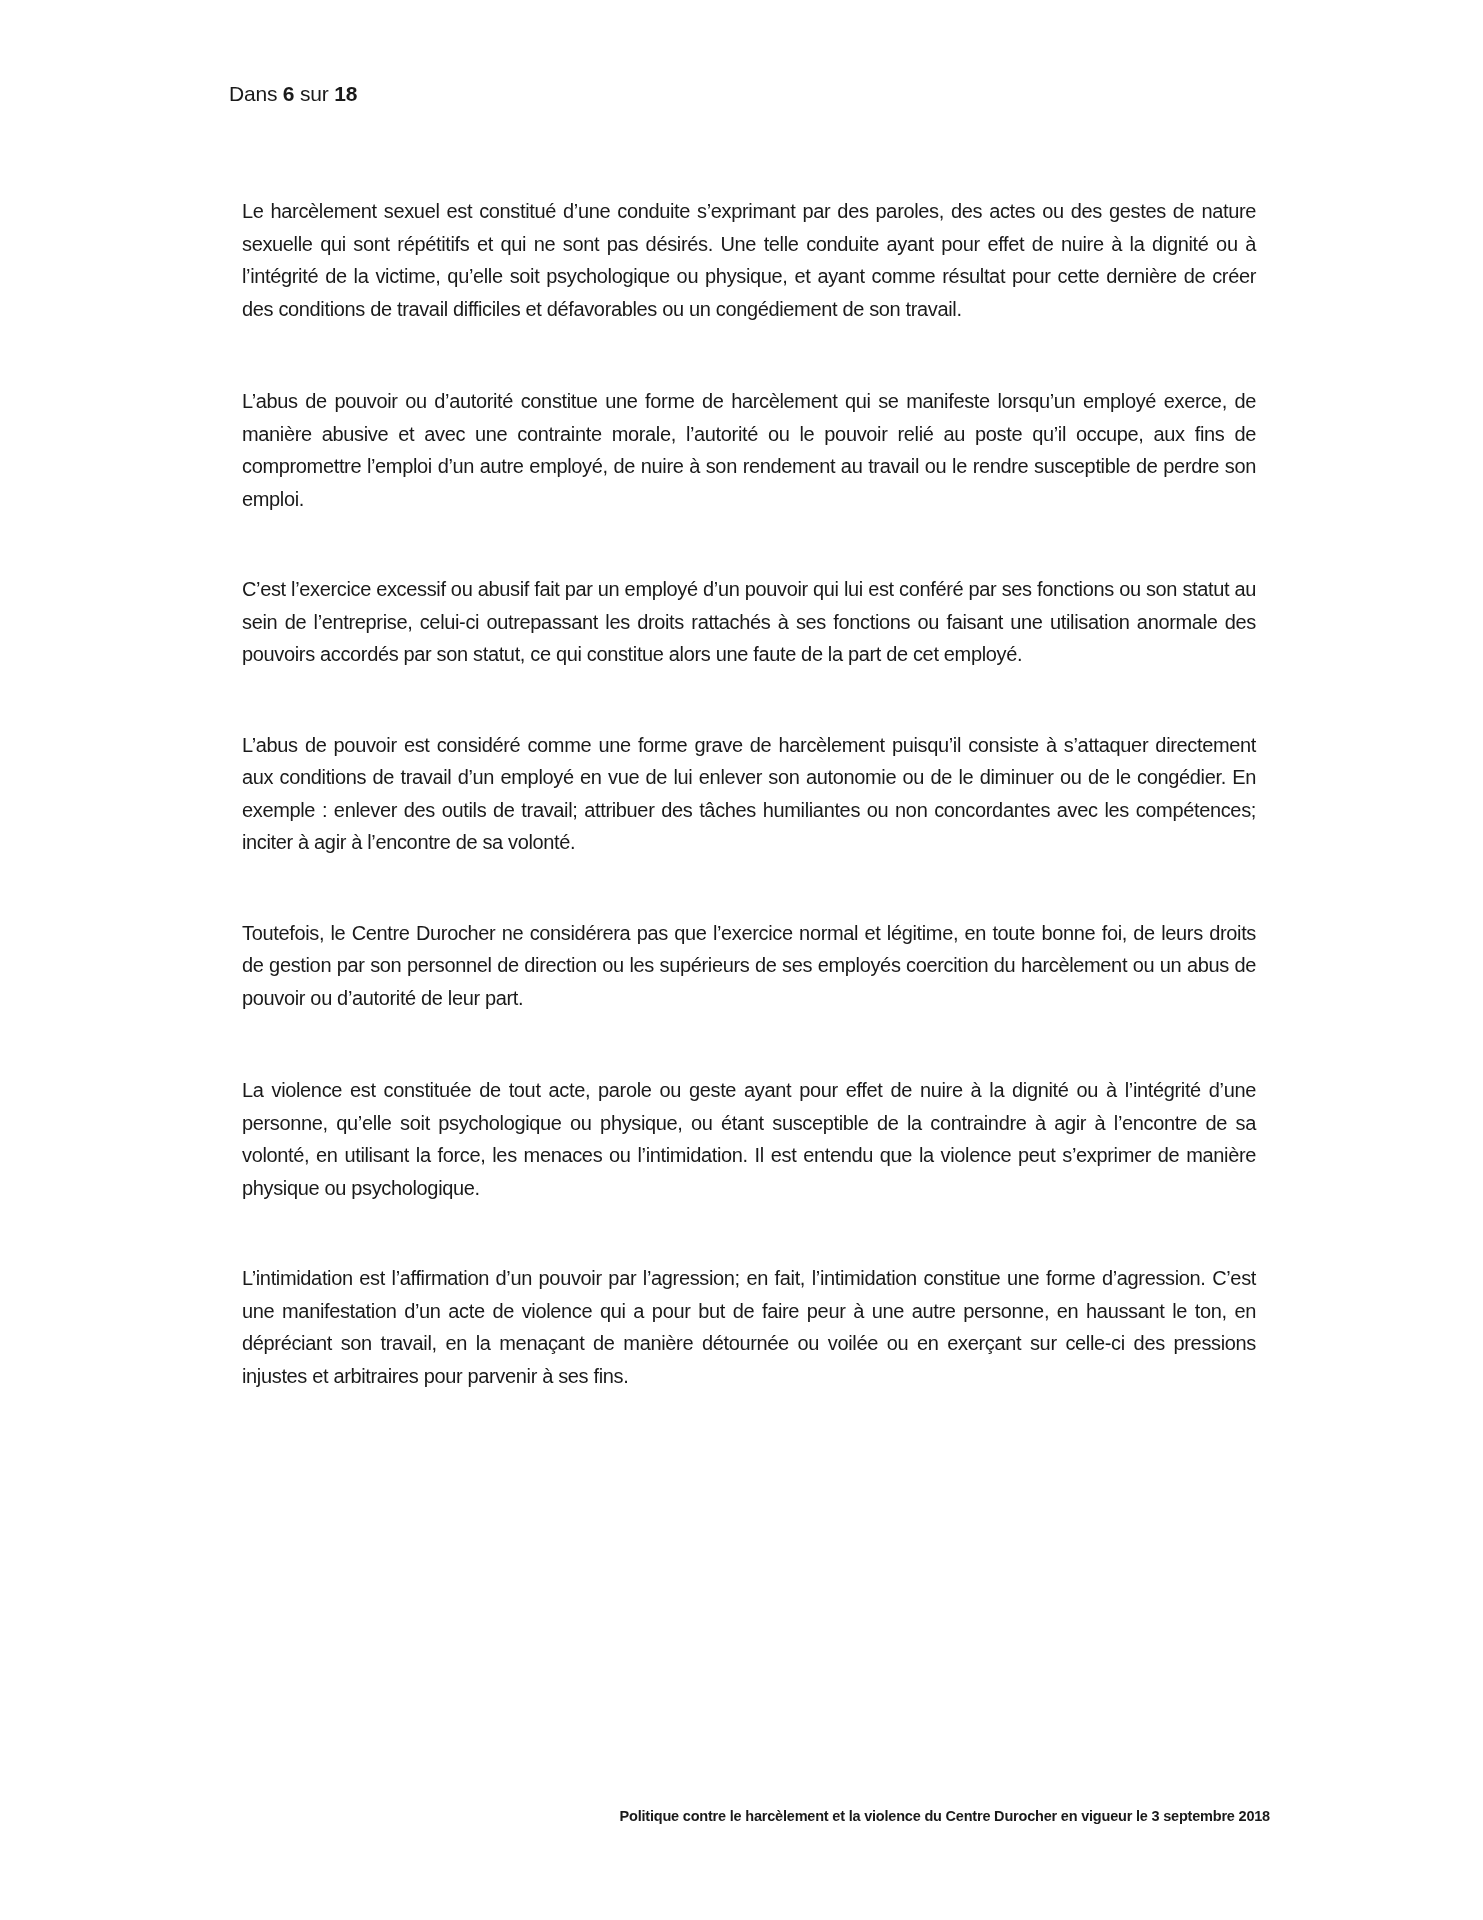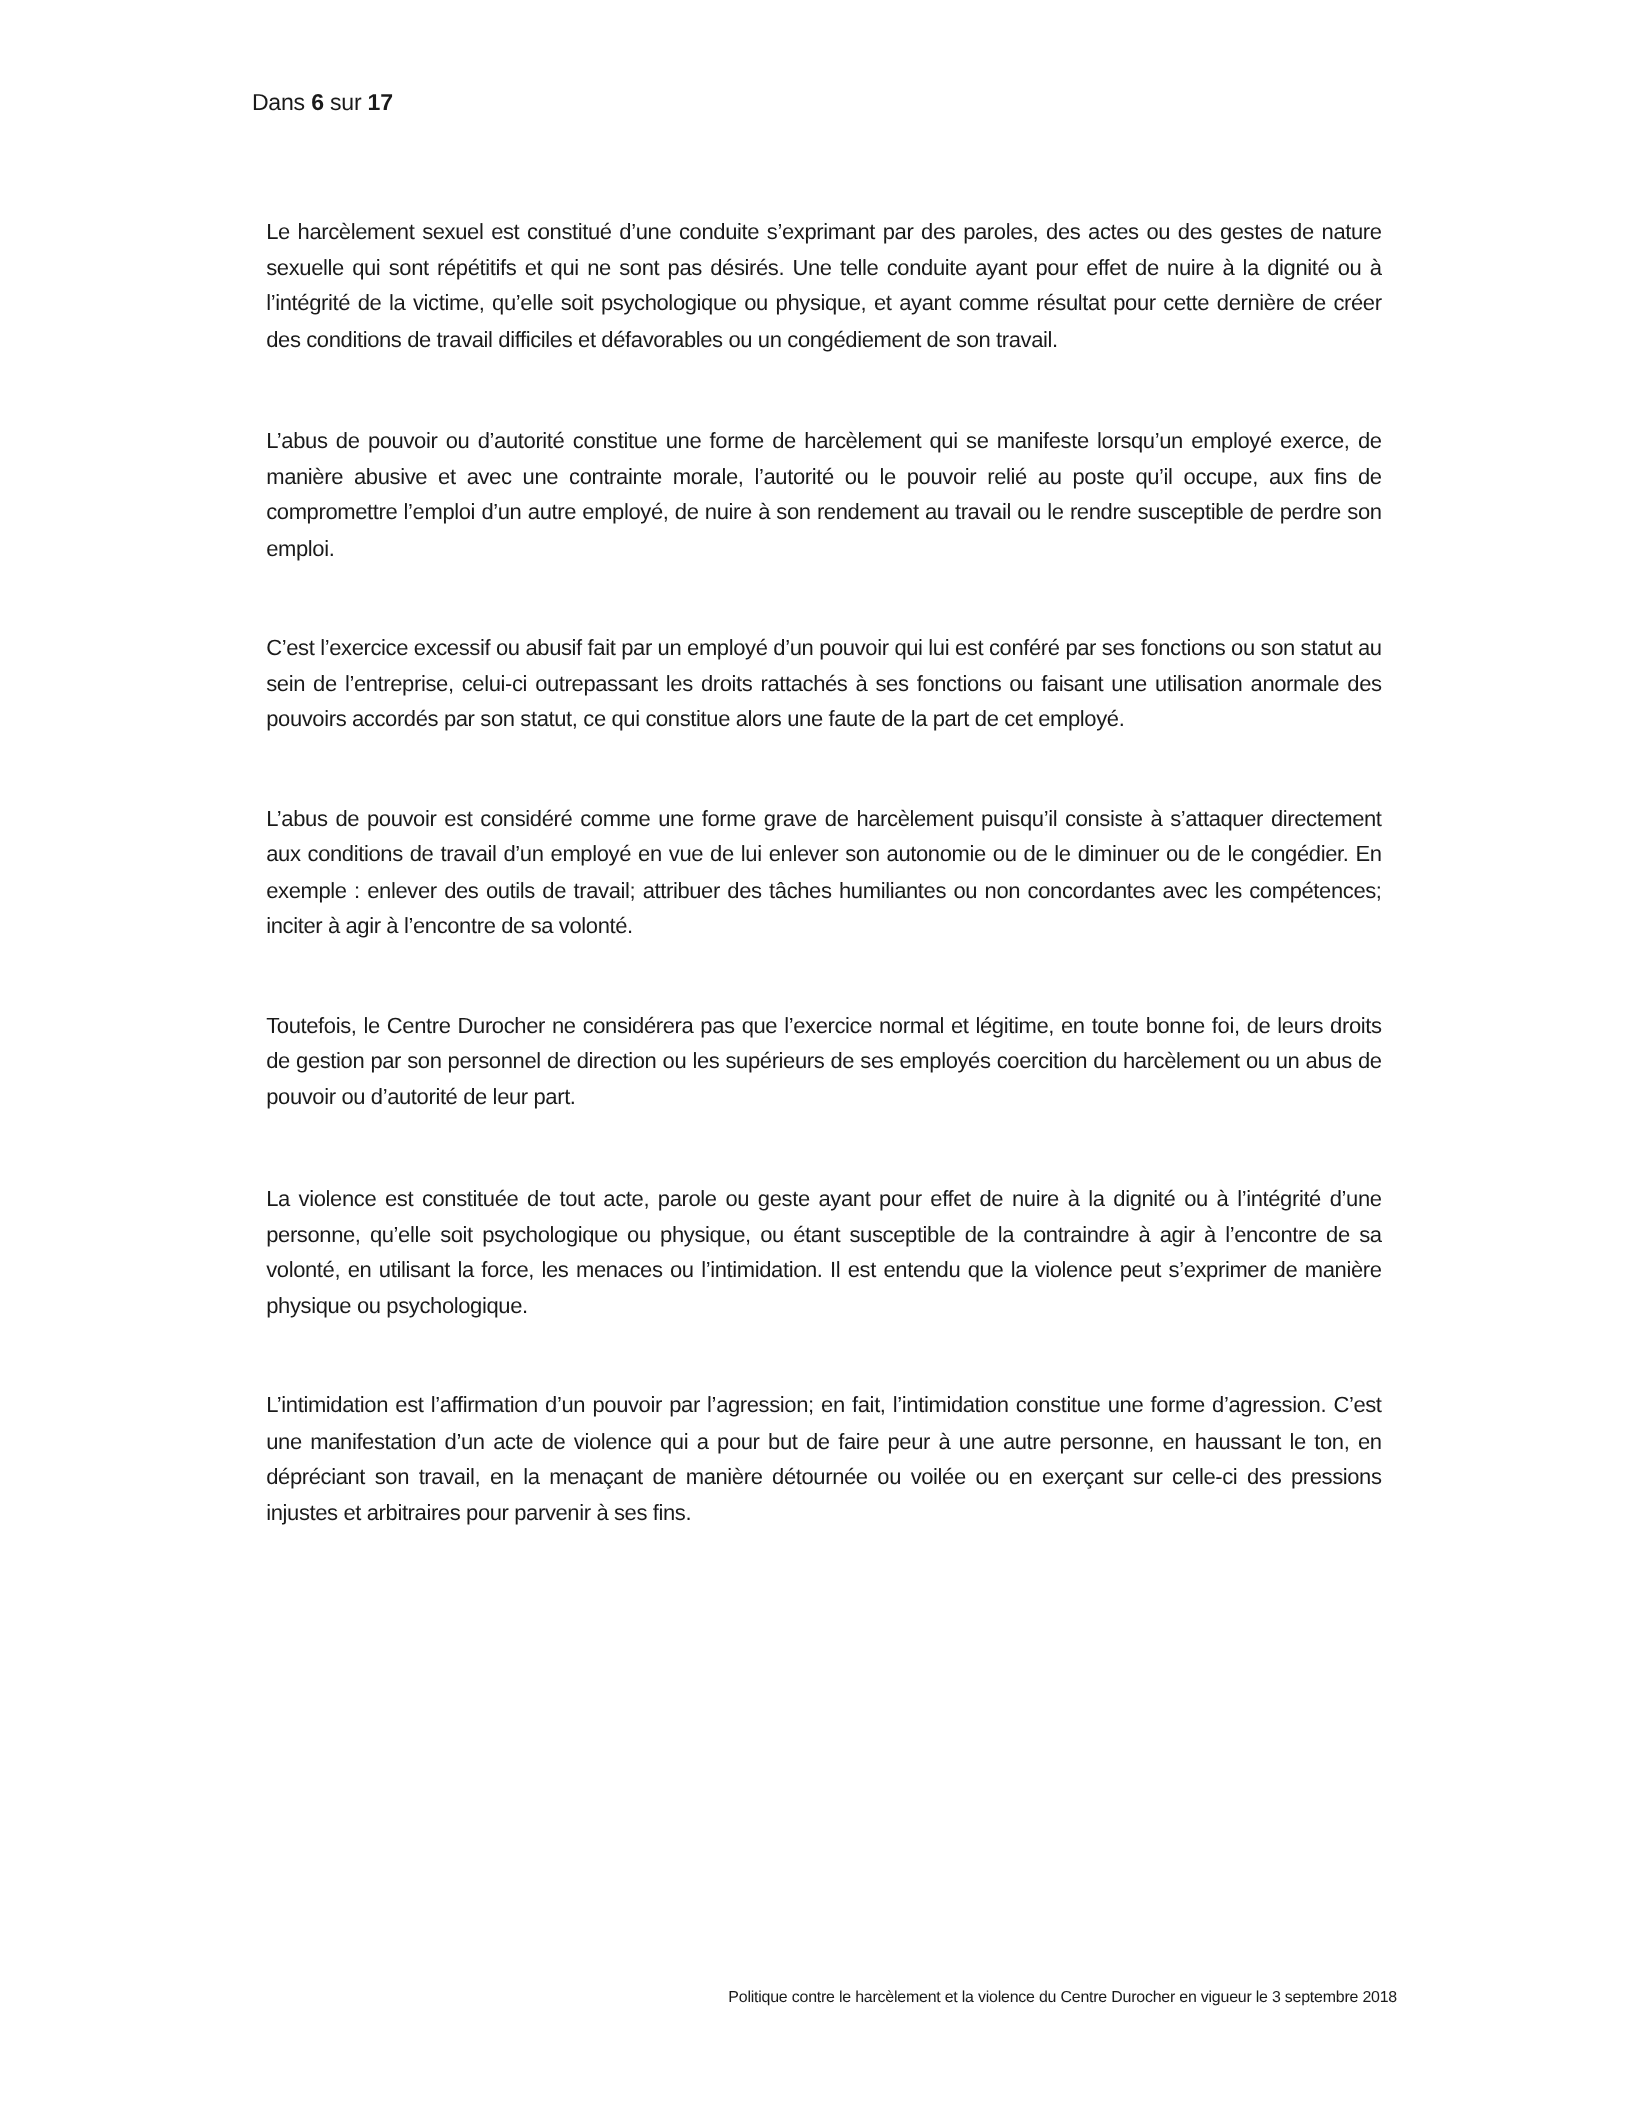--- a/index.html
+++ b/index.html
@@ -46,28 +46,28 @@
       word-spacing: 0px;
     }
     .gap-title { height: 12px; }
     .gap-para { height: 32px; }
     .gap-section { height: 20px; }
     .footer {
       position: absolute;
       right: 213px;
       top: 1808px;
       font-size: 14.5px;
-      font-weight: normal;
+      font-weight: bold;
       letter-spacing: -0.2px;
     }
   </style>
 </head>
 <body>
 
-<div class="page-number"><span>Dans </span><b>6</b><span> sur </span><b>17</b></div>
+<div class="page-number"><span>Dans </span><b>6</b><span> sur </span><b>18</b></div>
 
 <div class="content">
 
   <div class="gap-title"></div>
   <p class="para">Le harcèlement sexuel est constitué d’une conduite s’exprimant par des paroles, des actes ou des gestes de nature sexuelle qui sont répétitifs et qui ne sont pas désirés. Une telle conduite ayant pour effet de nuire à la dignité ou à l’intégrité de la victime, qu’elle soit psychologique ou physique, et ayant comme résultat pour cette dernière de créer des conditions de travail difficiles et défavorables ou un congédiement de son travail.</p>
 
   <div class="gap-section" style="height:22px"></div>
 
   <div class="gap-title"></div>
   <p class="para">L’abus de pouvoir ou d’autorité constitue une forme de harcèlement qui se manifeste lorsqu’un employé exerce, de manière abusive et avec une contrainte morale, l’autorité ou le pouvoir relié au poste qu’il occupe, aux fins de compromettre l’emploi d’un autre employé, de nuire à son rendement au travail ou le rendre susceptible de perdre son emploi.</p>

